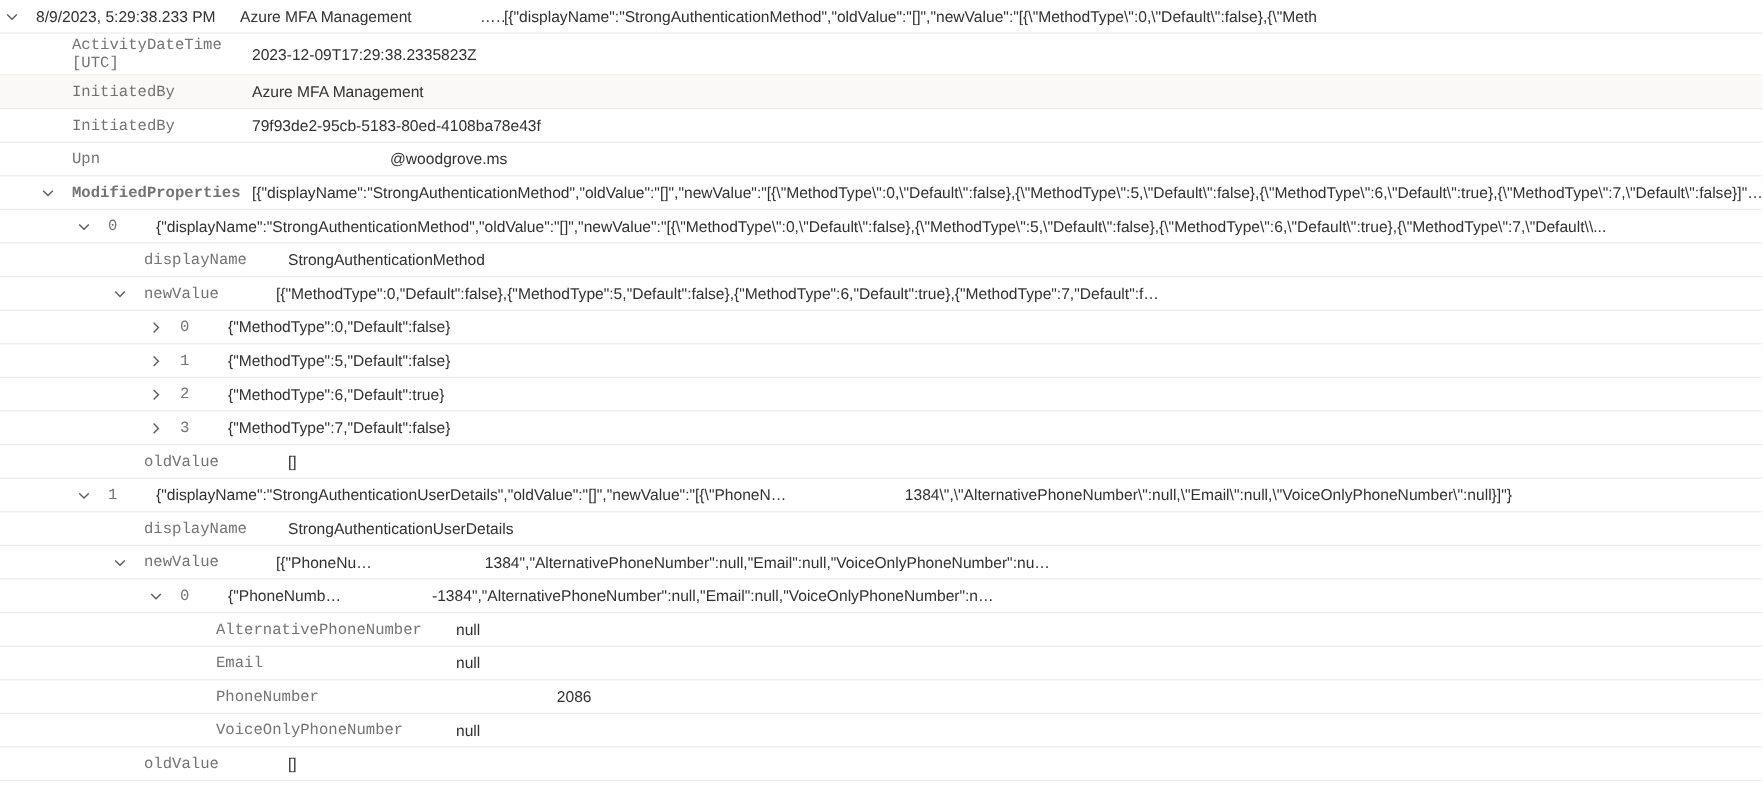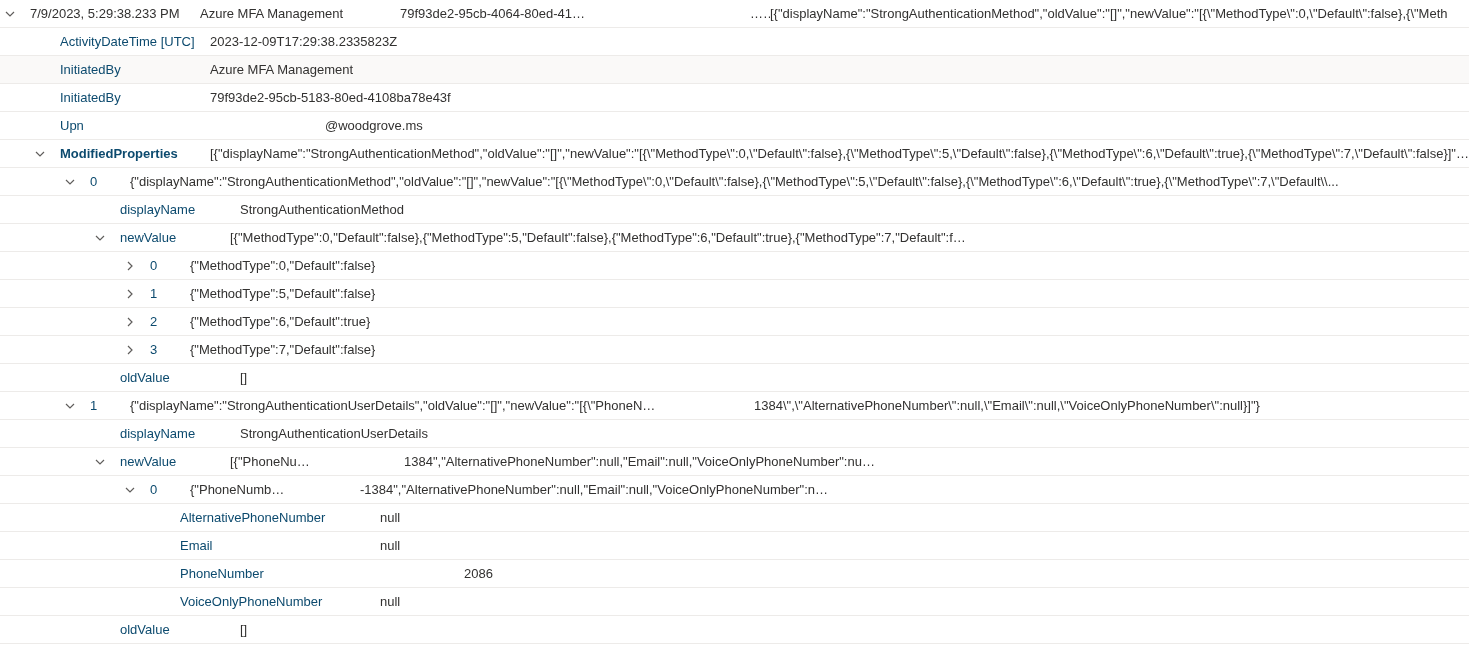--- a/index.html
+++ b/index.html
@@ -32,45 +32,45 @@
     justify-content: center;
     align-items: center;
     color: #605e5c;
     cursor: pointer;
     flex-shrink: 0;
   }
   .chev svg { width: 10px; height: 10px; }
   .indent { width: 30px; flex-shrink: 0; }
   .label {
     font-weight: 400;
-    color: #0c4a6e;
+    color: #737373;
     flex-shrink: 0;
+    font-family: Liberation Mono, monospace;
   }
   .label-bold { font-weight: 600; }
   .shade { background: #faf9f8; }
   .value {
     color: #323130;
     overflow: hidden;
     text-overflow: ellipsis;
     white-space: nowrap;
   }
 </style>
 </head>
 <body>
 
 <div class="row">
   <span class="chev">
       <svg viewBox="0 0 10 10">
         <path d="M1 3 L5 7 L9 3" stroke="#605e5c" fill="none" stroke-width="1.2"></path>
       </svg>
     </span>
   <span style="width:10px"></span>
-  <span class="cell" style="width:170px">7/9/2023, 5:29:38.233 PM</span>
+  <span class="cell" style="width:170px">8/9/2023, 5:29:38.233 PM</span>
   <span class="cell" style="width:200px">Azure MFA Management</span>
-  <span class="cell" style="width:350px">79f93de2-95cb-4064-80ed-41…</span>
   <span class="cell" style="width:20px;text-align:right">…</span>
   <span class="cell value" style="flex:1">[{"displayName":"StrongAuthenticationMethod","oldValue":"[]","newValue":"[{\"MethodType\":0,\"Default\":false},{\"Meth</span>
 </div>
 
 <div class="row">
   <span class="indent"></span>
     <span class="indent"></span>
   <span class="label" style="width:150px">ActivityDateTime [UTC]</span>
   <span class="value">2023-12-09T17:29:38.2335823Z</span>
 </div>

